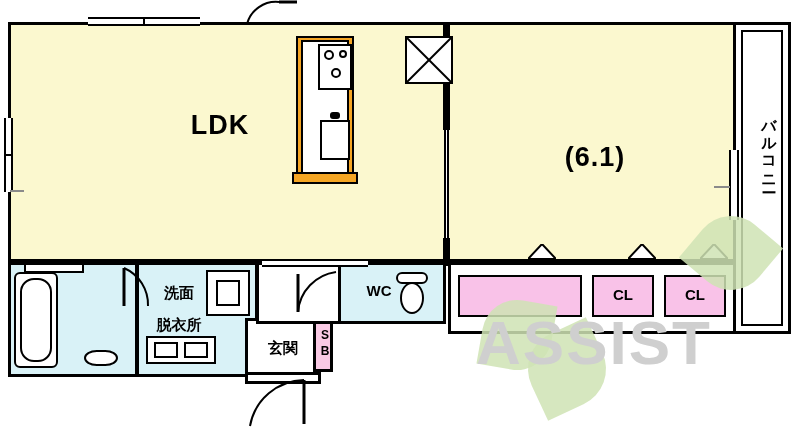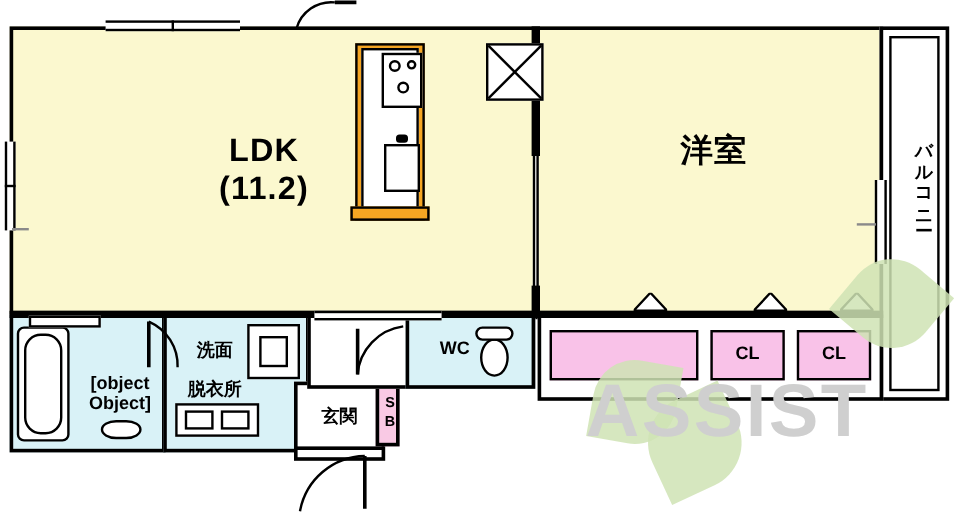--- a/index.html
+++ b/index.html
@@ -19,21 +19,21 @@
   .lbl{position:absolute;text-align:center;color:#000;line-height:1.12;}
   .lbl-big{font-size:27px;font-weight:700;letter-spacing:1px;}
   .lbl-sm{font-size:15px;font-weight:700;}
   .lbl-xs{font-size:12px;font-weight:700;}
   .vert{writing-mode:vertical-rl;text-orientation:upright;letter-spacing:2px;}
 
   .wall{background:#000;}
   .grayline{background:#8a8a8a;}
 
   
-  #wm{position:absolute;right:0;bottom:0;width:330px;height:250px;pointer-events:none;}
+  #wm{position:absolute;right:12px;bottom:0;width:330px;height:250px;pointer-events:none;}
   #wm .txt{position:absolute;left:18px;bottom:52px;font-size:62px;font-weight:700;
            color:#cfcfcf;letter-spacing:2px;font-family:"Liberation Sans",sans-serif;}
   .leaf{position:absolute;border-radius:50% 0 50% 0;background:#cfe3b4;opacity:.85;}
 </style>
 </head>
 <body>
 
 <div id="plan">
 
   <div class="abs room-ldk" style="left:8px;top:22px;width:728px;height:240px;"></div>
@@ -56,21 +56,20 @@
 
   <div class="abs room-plain" style="left:256px;top:262px;width:190px;height:62px;"></div>
 
   <div class="abs room-water" style="left:338px;top:262px;width:108px;height:62px;"></div>
 
   <div class="abs room-plain" style="left:448px;top:262px;width:288px;height:72px;"></div>
 
   <div class="abs wall" style="left:8px;top:259px;width:728px;height:6px;"></div>
 
   <div class="lbl lbl-big" style="left:130px;top:110px;width:180px;">LDK</div>
-  <div class="lbl lbl-big" style="left:130px;top:142px;width:180px;">(11.2)</div>
 
   <div class="abs" style="left:296px;top:36px;width:58px;height:148px;background:#f5a623;border:2px solid #000;"></div>
   <div class="abs" style="left:301px;top:40px;width:48px;height:140px;background:#fff;border:2px solid #000;"></div>
 
   <div class="abs" style="left:318px;top:44px;width:34px;height:46px;background:#fff;border:2px solid #000;"></div>
   <div class="abs" style="left:324px;top:50px;width:10px;height:10px;border:2px solid #000;border-radius:50%;"></div>
   <div class="abs" style="left:339px;top:50px;width:8px;height:8px;border:2px solid #000;border-radius:50%;"></div>
   <div class="abs" style="left:331px;top:68px;width:10px;height:10px;border:2px solid #000;border-radius:50%;"></div>
 
   <div class="abs" style="left:320px;top:120px;width:30px;height:40px;background:#fff;border:2px solid #000;"></div>
@@ -89,21 +88,21 @@
 
   <svg class="abs" style="left:245px;top:0px;" width="56" height="26">
     <path d="M2,24 A30,30 0 0 1 34,2" fill="none" stroke="#000" stroke-width="2"></path>
     <line x1="34" y1="2" x2="52" y2="2" stroke="#000" stroke-width="3"></line>
   </svg>
 
   <div class="abs" style="left:4px;top:118px;width:9px;height:74px;background:#fff;border-left:2px solid #000;border-right:2px solid #000;"></div>
   <div class="abs" style="left:4px;top:154px;width:9px;height:2px;background:#000;"></div>
   <div class="abs grayline" style="left:10px;top:190px;width:14px;height:2px;"></div>
 
-  <div class="lbl lbl-big" style="left:505px;top:110px;width:180px;">洋室</div>
+  <div class="lbl lbl-big" style="left:505px;top:142px;width:180px;">(6.1)</div>
 
   <div class="abs" style="left:729px;top:150px;width:10px;height:70px;background:#fff;border-left:2px solid #000;border-right:2px solid #000;"></div>
   <div class="abs grayline" style="left:714px;top:186px;width:16px;height:2px;"></div>
 
   <div class="abs cl-box" style="left:458px;top:275px;width:124px;height:42px;"></div>
 
   <div class="abs cl-box" style="left:592px;top:275px;width:62px;height:42px;"></div>
   <div class="lbl lbl-sm" style="left:592px;top:287px;width:62px;">CL</div>
 
   <div class="abs cl-box" style="left:664px;top:275px;width:62px;height:42px;"></div>
@@ -112,21 +111,20 @@
   <svg class="abs" style="left:528px;top:244px;" width="28" height="16">
     <polygon points="14,0 28,15 0,15" fill="#fff" stroke="#000" stroke-width="2"></polygon>
   </svg>
   <svg class="abs" style="left:628px;top:244px;" width="28" height="16">
     <polygon points="14,0 28,15 0,15" fill="#fff" stroke="#000" stroke-width="2"></polygon>
   </svg>
   <svg class="abs" style="left:700px;top:244px;" width="28" height="16">
     <polygon points="14,0 28,15 0,15" fill="#fff" stroke="#000" stroke-width="2"></polygon>
   </svg>
 
-  <div class="lbl lbl-sm" style="left:62px;top:312px;width:76px;">[object Object]</div>
 
   <div class="abs" style="left:14px;top:272px;width:44px;height:96px;background:#fff;border:2px solid #000;border-radius:6px;"></div>
   <div class="abs" style="left:20px;top:278px;width:32px;height:84px;background:#fff;border:2px solid #000;border-radius:14px;"></div>
 
   <div class="abs" style="left:84px;top:350px;width:34px;height:16px;background:#fff;border:2px solid #000;border-radius:16px/10px;"></div>
 
   <div class="abs" style="left:24px;top:263px;width:60px;height:10px;background:#fff;border:2px solid #000;"></div>
 
   <div class="lbl lbl-sm" style="left:144px;top:285px;width:70px;">洗面</div>
   <div class="lbl lbl-sm" style="left:144px;top:317px;width:70px;">脱衣所</div>

